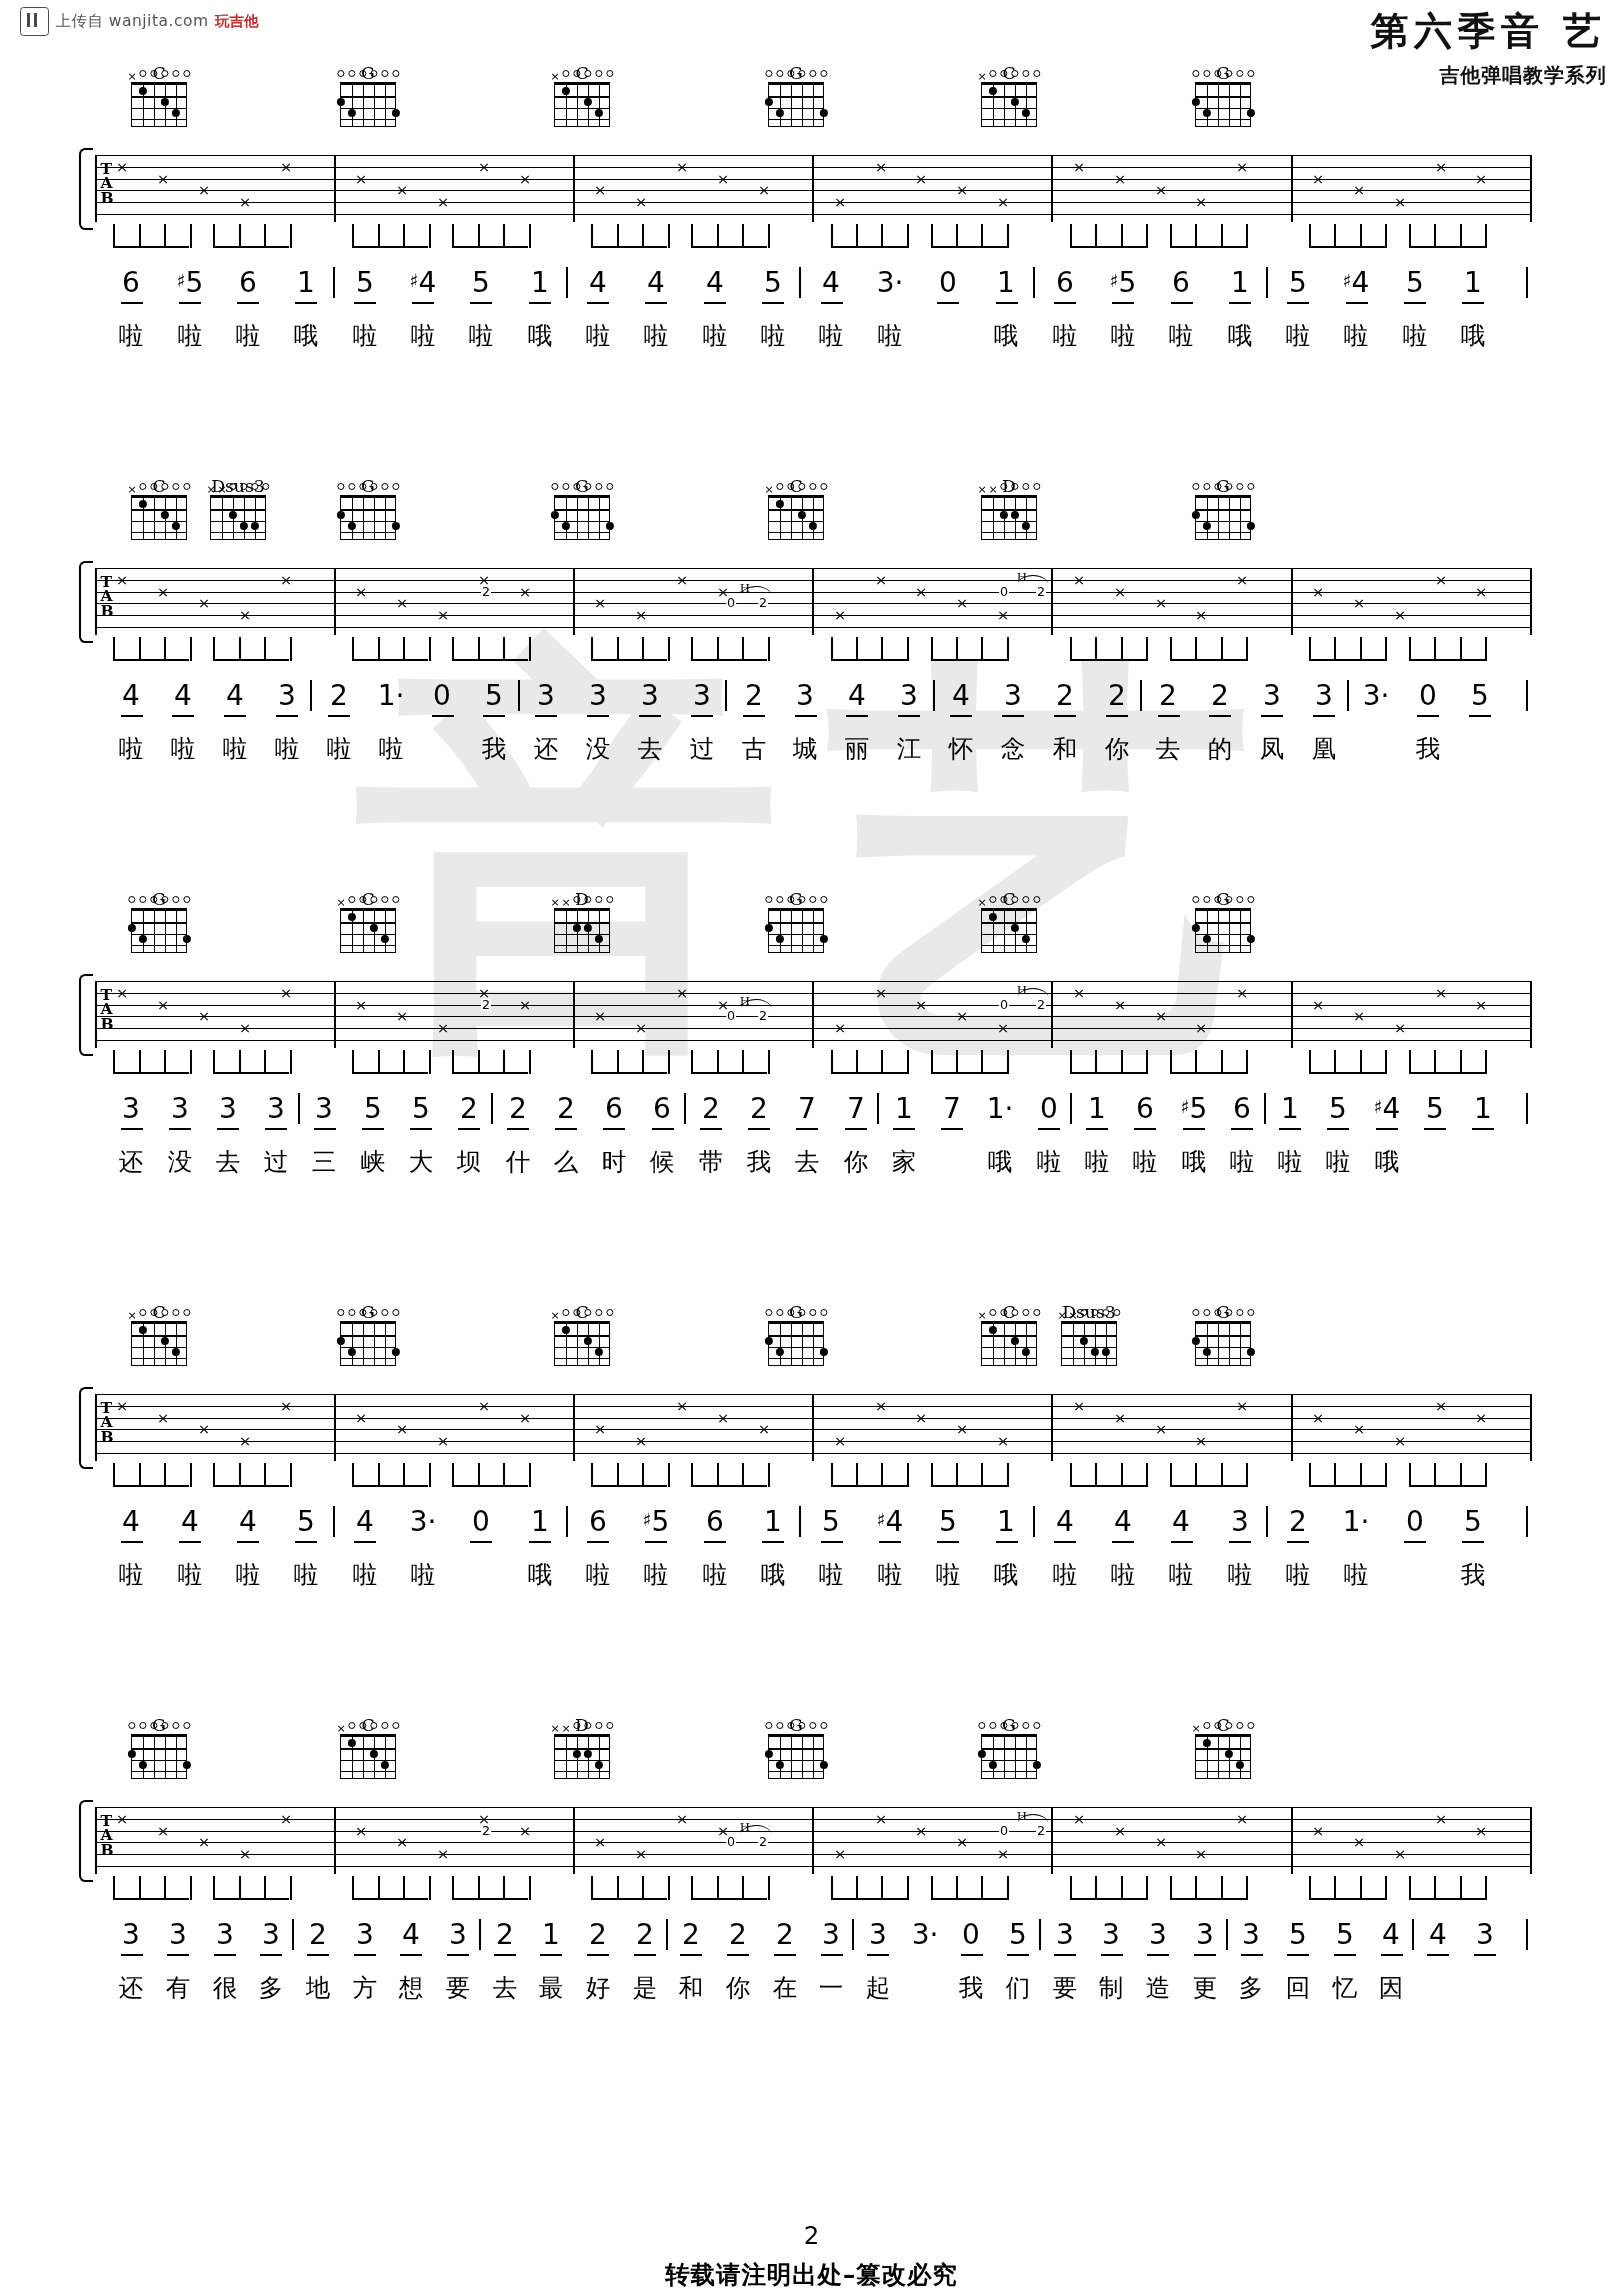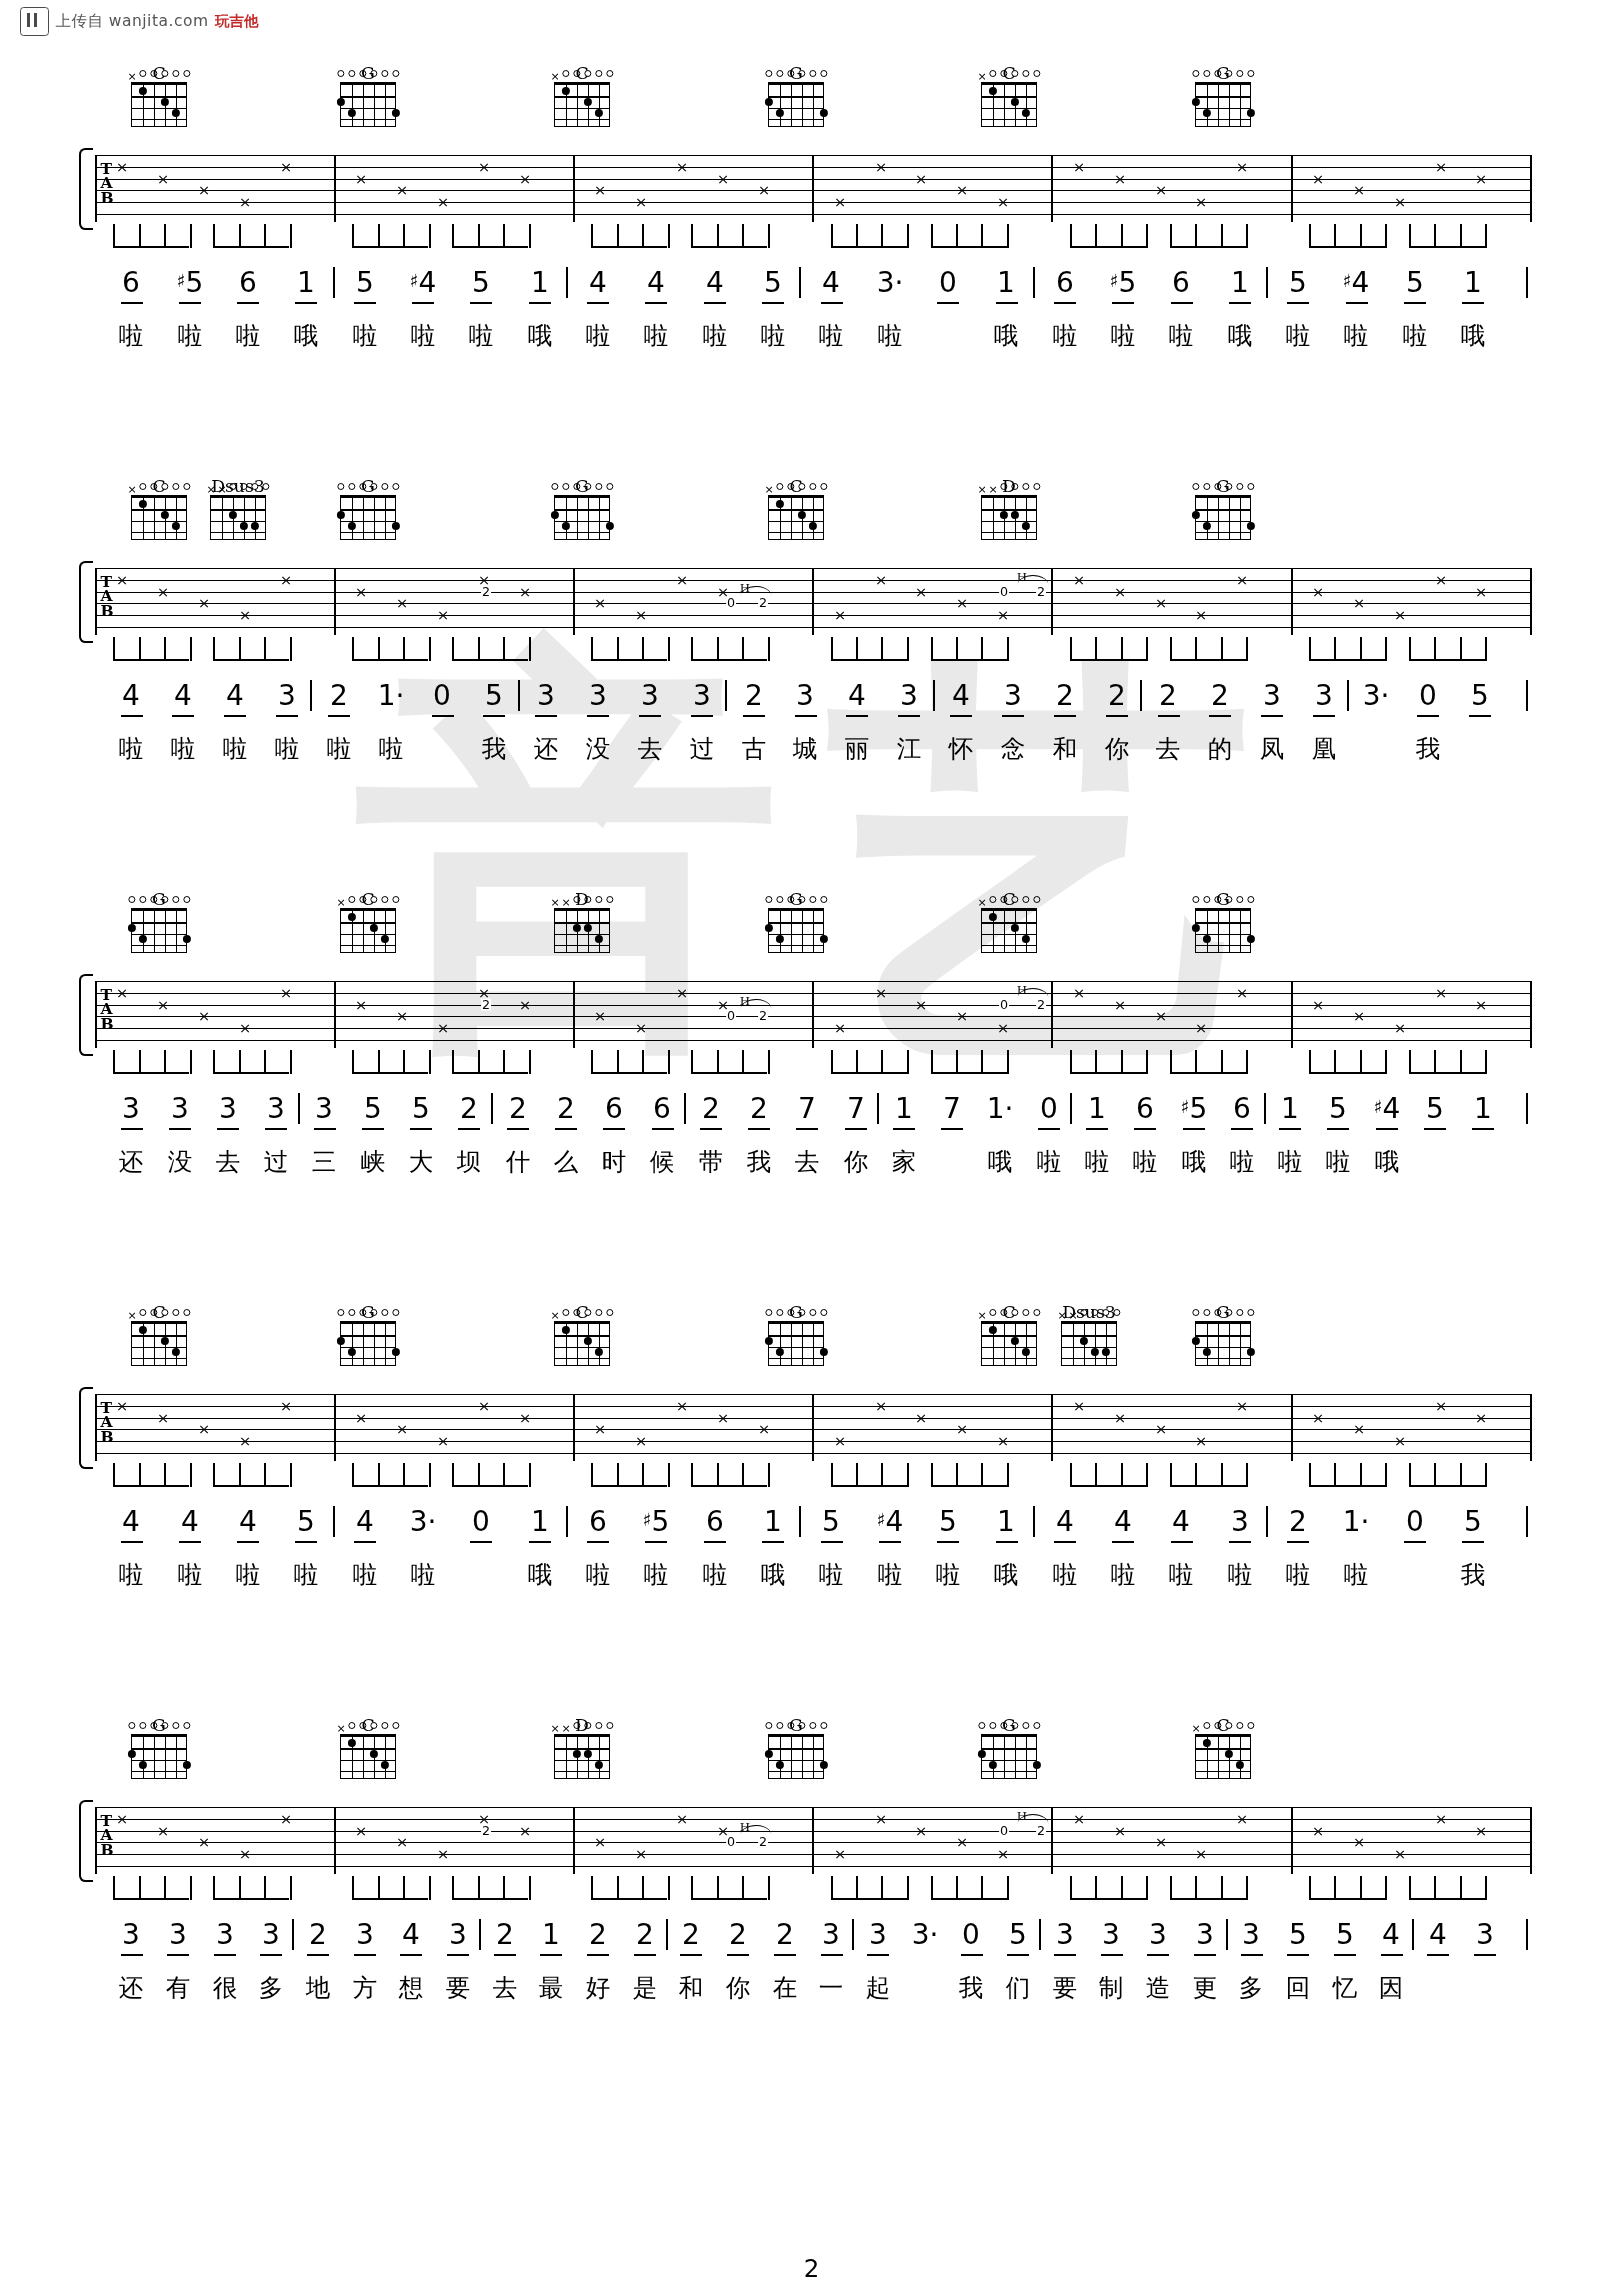--- a/index.html
+++ b/index.html
@@ -363,20 +363,24 @@
     <span class="wm-yin">音</span>
     <span class="wm-yi">艺</span>
   </div>
 
   <div class="stamp">
     <span class="logo"></span>
     <span class="s-text">上传自 wanjita.com</span>
     <span class="s-red">玩吉他</span>
   </div>
 
+  <div class="header">
+    <div class="title">第六季音 艺</div>
+    <div class="subtitle">吉他弹唱教学系列</div>
+  </div>
 
   <div class="systems" id="systems">
       <div class="system">
         <div class="chords">
           <div class="chord" style="left: 119px;">
             <div class="cname">C</div>
             <div class="grid">
               <div class="v" style="left: 11px;"></div>
               <div class="v" style="left: 22px;"></div>
               <div class="v" style="left: 33px;"></div>
@@ -2080,16 +2084,17 @@
           <div class="lyric" style="left: 1156px;">多</div>
           <div class="lyric" style="left: 1203px;">回</div>
           <div class="lyric" style="left: 1250px;">忆</div>
           <div class="lyric" style="left: 1296px;">因</div>
         </div>
       </div>
     </div>
 
   <div class="footer">
     <div class="pagenum">2</div>
+    <div class="note-text">转载请注明出处–篡改必究</div>
   </div>
 
 </div>
 
 
 </body></html>

